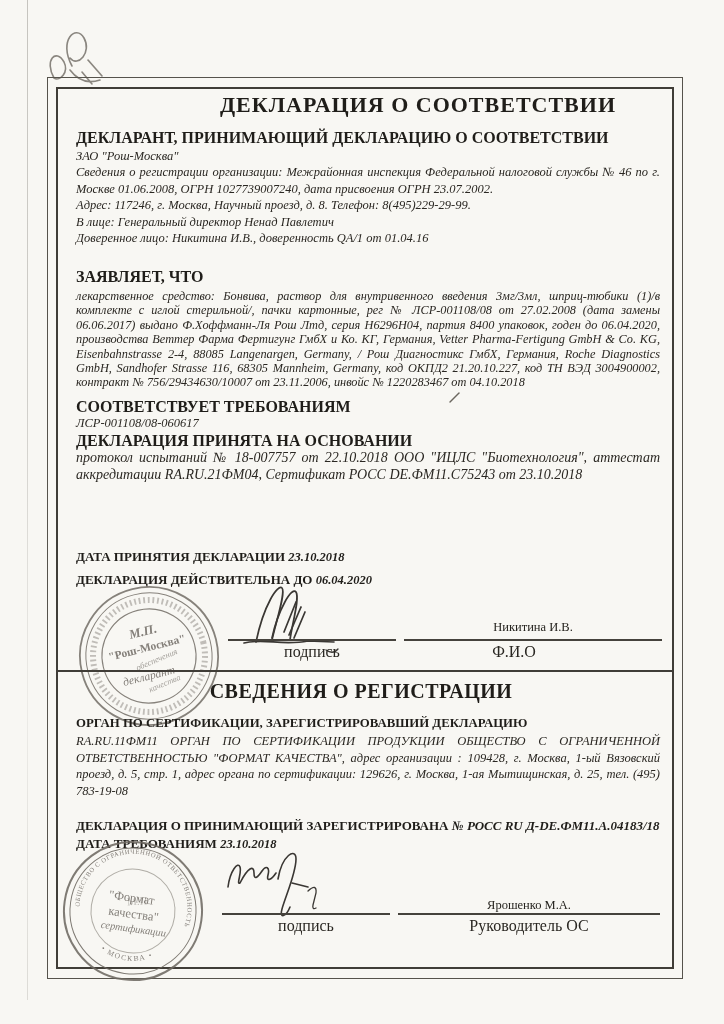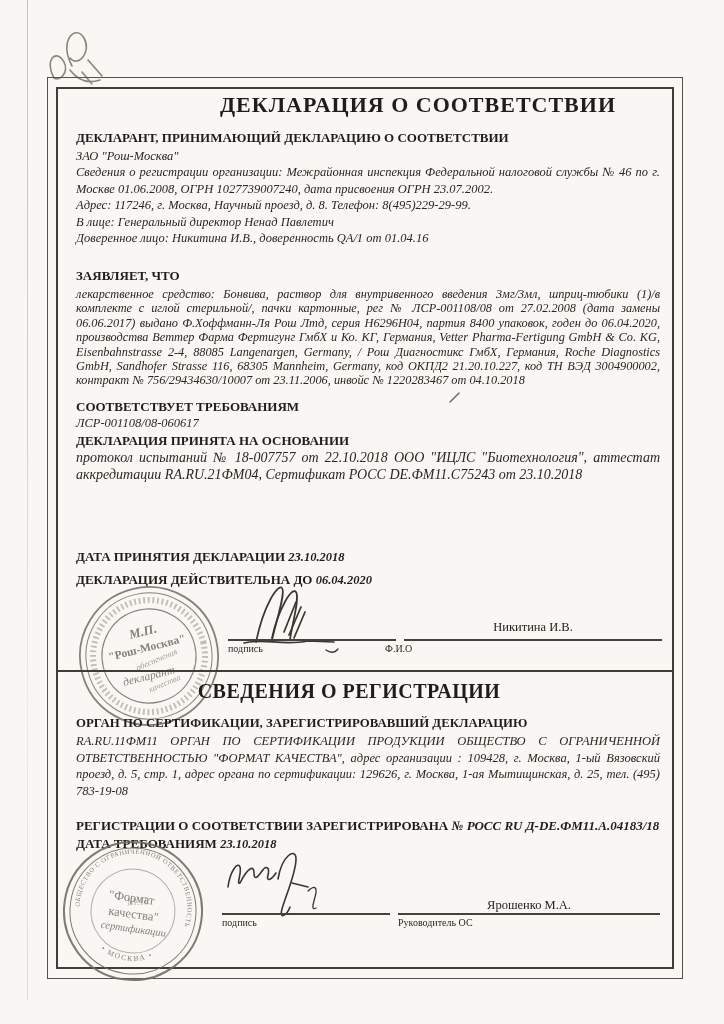--- a/index.html
+++ b/index.html
@@ -23,43 +23,43 @@
   .frame-inner {
     position:absolute; left:56px; top:87px; width:618px; height:882px;
     border:2px solid #403d37;
   }
   .doc-title {
     position:absolute; left:56px; top:92px; width:724px;
     text-align:center; font-weight:bold; font-size:22px; letter-spacing:1px;
     color:#1f1d19;
   }
   .block { position:absolute; left:76px; width:584px; }
-  .h-bold { font-weight:bold; font-size:13px; color:#1f1d19; }
+  .h-bold { font-weight:bold; font-size:16px; color:#1f1d19; }
   .it { font-style:italic; font-size:12.5px; }
   .declarant-block { top:130px; line-height:16.5px; }
   .declarant-block .h-bold { margin-bottom:1px; }
   .declares-block { top:268px; }
   .declares-block .h-bold { margin-bottom:3px; }
   .declares-text { font-style:italic; font-size:12.3px; line-height:14.4px; text-align:justify; }
   .complies-block { top:398px; line-height:17px; }
   .basis-text { font-style:italic; font-size:14px; line-height:17px; text-align:justify; }
   .date-line { position:absolute; left:76px; font-size:13px; font-weight:bold; color:#1f1d19; white-space:nowrap; }
   .date-line .val { font-style:italic; font-weight:bold; font-size:12.5px; }
   .divider { position:absolute; left:56px; top:670px; width:618px; height:2px; background:#403d37; }
   .section2-title {
-    position:absolute; left:40px; top:680px; width:618px;
+    position:absolute; left:52px; top:680px; width:618px;
     text-align:center; font-weight:bold; font-size:20px; letter-spacing:0.5px; color:#1f1d19;
   }
   .organ-block { top:716px; }
   .organ-block .h-bold { margin-bottom:2px; font-size:12.8px; }
   .organ-text { font-style:italic; font-size:12.5px; line-height:16.5px; text-align:justify; }
   .registered-line { position:absolute; left:76px; top:818px; width:600px; font-weight:bold; font-size:13px; color:#1f1d19; white-space:nowrap; }
   .registered-line .num { font-style:italic; }
   .sig-line { position:absolute; height:2px; background:#45423c; }
-  .sig-caption { position:absolute; font-size:10px; color:#2a2722; }
+  .sig-caption { position:absolute; text-align:center; font-size:16px; color:#2a2722; }
   .sig-name { position:absolute; text-align:center; font-size:12.5px; color:#26241f; }
   svg.stamp { position:absolute; opacity:.88; }
   svg.sig { position:absolute; }
   svg.mark { position:absolute; }
   .stamp-text { fill:#75706a; }
 </style>
 </head>
 <body>
 
 <div class="page">
@@ -151,21 +151,21 @@
 
   <div class="divider"></div>
   <div class="section2-title">СВЕДЕНИЯ О РЕГИСТРАЦИИ</div>
 
   <div class="block organ-block">
     <div class="h-bold">ОРГАН ПО СЕРТИФИКАЦИИ, ЗАРЕГИСТРИРОВАВШИЙ ДЕКЛАРАЦИЮ</div>
     <div class="organ-text">RA.RU.11ФМ11 ОРГАН ПО СЕРТИФИКАЦИИ ПРОДУКЦИИ ОБЩЕСТВО С ОГРАНИЧЕННОЙ ОТВЕТСТВЕННОСТЬЮ "ФОРМАТ КАЧЕСТВА", адрес организации : 109428, г. Москва, 1-ый Вязовский проезд, д. 5, стр. 1, адрес органа по сертификации: 129626, г. Москва, 1-ая Мытищинская, д. 25, тел. (495) 783-19-08</div>
   </div>
 
   <div class="registered-line">
-    <span>РЕГИСТРАЦИИ О СООТВЕТСТВИИ ЗАРЕГИСТРИРОВАНА</span>
+    <span>ДЕКЛАРАЦИЯ О ПРИНИМАЮЩИЙ ЗАРЕГИСТРИРОВАНА</span>
     <span class="num">№ РОСС RU Д-DE.ФМ11.А.04183/18</span>
   </div>
   <div class="date-line" style="top:836px;">
     <span>ДАТА ТРЕБОВАНИЯМ</span>
     <span class="val">23.10.2018</span>
   </div>
 
   <svg class="stamp" style="left:60px; top:838px;" width="146" height="146" viewBox="0 0 146 146">
     <g transform="rotate(8 73 73)" fill="none" stroke="#6f6a63">
       <circle cx="73" cy="73" r="69" stroke-width="2"></circle>

